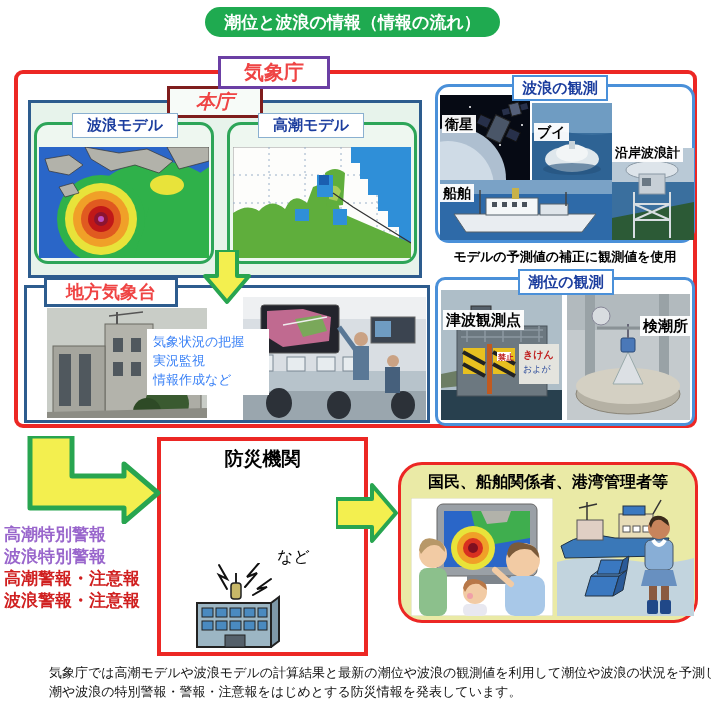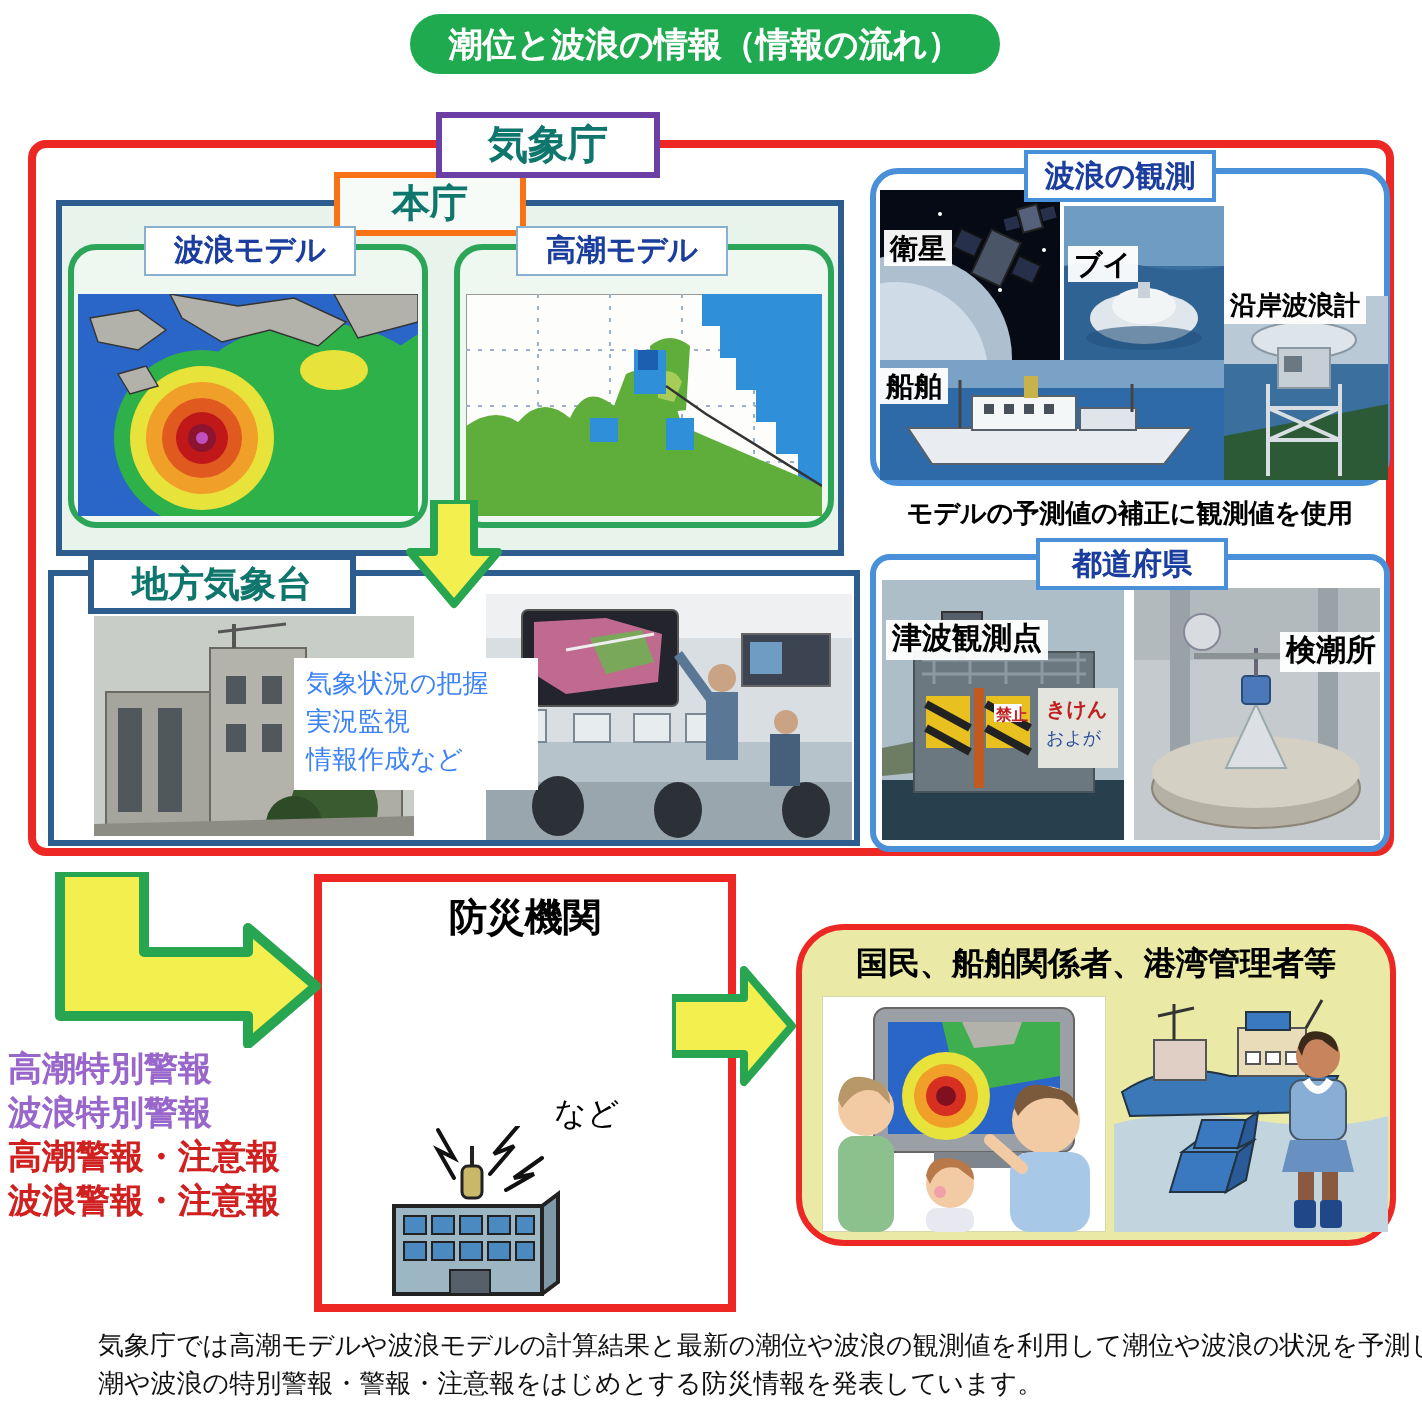--- a/index.html
+++ b/index.html
@@ -3,39 +3,39 @@
 <meta charset="utf-8">
 <style>
   * { margin:0; padding:0; box-sizing:border-box; }
   html,body { background:#fff; }
   body { font-family:"Liberation Sans","DejaVu Sans",sans-serif; }
   #page { position:relative; width:711px; height:708px; background:#fff; overflow:hidden; }
 
   
   .abs { position:absolute; }
   .label-box { position:absolute; background:#fff; display:flex; align-items:center; justify-content:center;
-               font-weight:bold; color:#0f766e; z-index:6; }
+               font-weight:bold; color:#ef4444; z-index:6; }
   .photo-label { position:absolute; background:rgba(255,255,255,.95); color:#000; font-weight:bold;
                  padding:0 3px; z-index:5; line-height:1.3;margin-top:18px; }
   .blue-text { color:#1b3d9e; }
   svg { display:block; }
 
   
   #title-badge { left:205px; top:7px; width:295px; height:30px; background:#1faa50; border-radius:16px;
                  display:flex; align-items:center; justify-content:center; color:#fff; font-weight:bold;
                  font-size:17px; z-index:10; }
 
   
   #jma-frame { left:14px; top:70px; width:683px; height:358px; border:4px solid #ec2724; border-radius:9px;
                background:#fff; z-index:1; }
   #jma-label { left:218px; top:56px; width:112px; height:33px; border:3px solid #6b3fa4; font-size:20px; z-index:8; }
 
   
   #hq-box { left:28px; top:100px; width:394px; height:178px; border:3px solid #2d5c8e; background:#e7f3eb; z-index:2; }
-  #hq-label { left:167px; top:86px; width:96px; height:32px; border:3px solid #f97316; font-size:19px; background:#f7fbf8; }
+  #hq-label { left:167px; top:86px; width:96px; height:32px; border:3px solid #7f1d1d; font-size:19px; background:#f7fbf8;font-style:italic; }
   .model-box { position:absolute; border:3px solid #2da558; border-radius:14px; background:#eef7f0; z-index:3; }
   #wave-model-box { left:34px; top:122px; width:180px; height:142px; }
   #surge-model-box { left:227px; top:122px; width:190px; height:142px; }
   .model-label { height:25px; font-size:15px; border:1px solid #8ab0d0; }
   #wave-model-label { left:72px; top:113px; width:106px; }
   #surge-model-label { left:258px; top:113px; width:106px; }
   .model-img { position:absolute; z-index:4; }
 
   
   #wave-obs-box { left:435px; top:84px; width:260px; height:159px; border:3px solid #4a90d9; border-radius:14px;
@@ -289,21 +289,21 @@
     </svg>
   </div>
 
   <div class="abs" id="local-tasks">
     <div>気象状況の把握</div>
     <div>実況監視</div>
     <div>情報作成など</div>
   </div>
 
   <div class="abs" id="tide-obs-box"></div>
-  <div class="label-box blue-text" id="tide-obs-label">都道府県</div>
+  <div class="label-box blue-text" id="tide-obs-label">潮位の観測</div>
 
   <div class="abs" style="left:441px; top:290px; z-index:3;">
     <svg width="121" height="130" viewBox="0 0 121 130">
       <rect width="121" height="130" fill="#aebec8"></rect>
       <rect y="100" width="121" height="30" fill="#28404e"></rect>
       <path d="M0,84 L20,80 L20,96 L0,98 Z" fill="#6c7d64"></path>
       <rect x="16" y="36" width="90" height="70" fill="#6c7880" stroke="#49535a"></rect>
       <g stroke="#8d99a2" stroke-width="1.5" fill="none">
         <line x1="20" y1="40" x2="102" y2="40"></line>
           <line x1="20" y1="47" x2="102" y2="47"></line>

